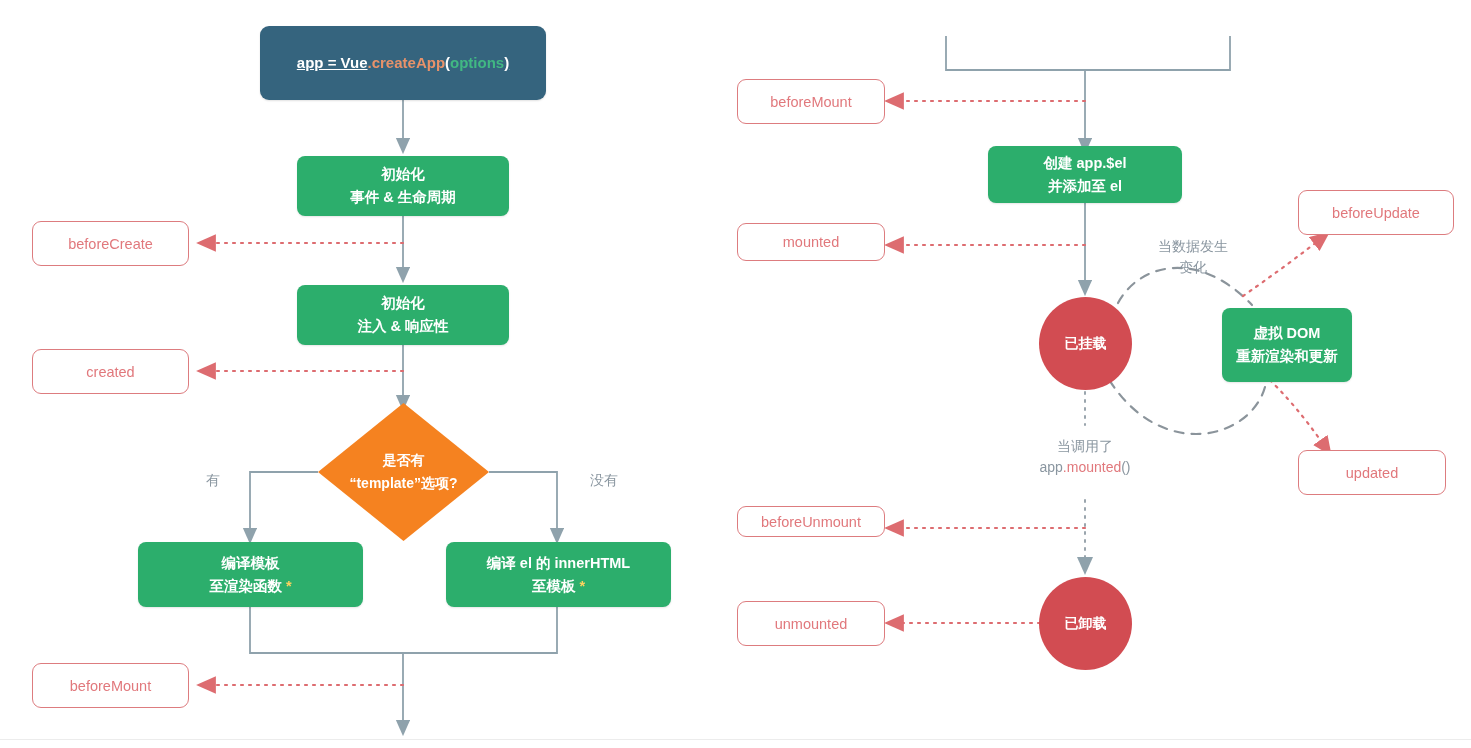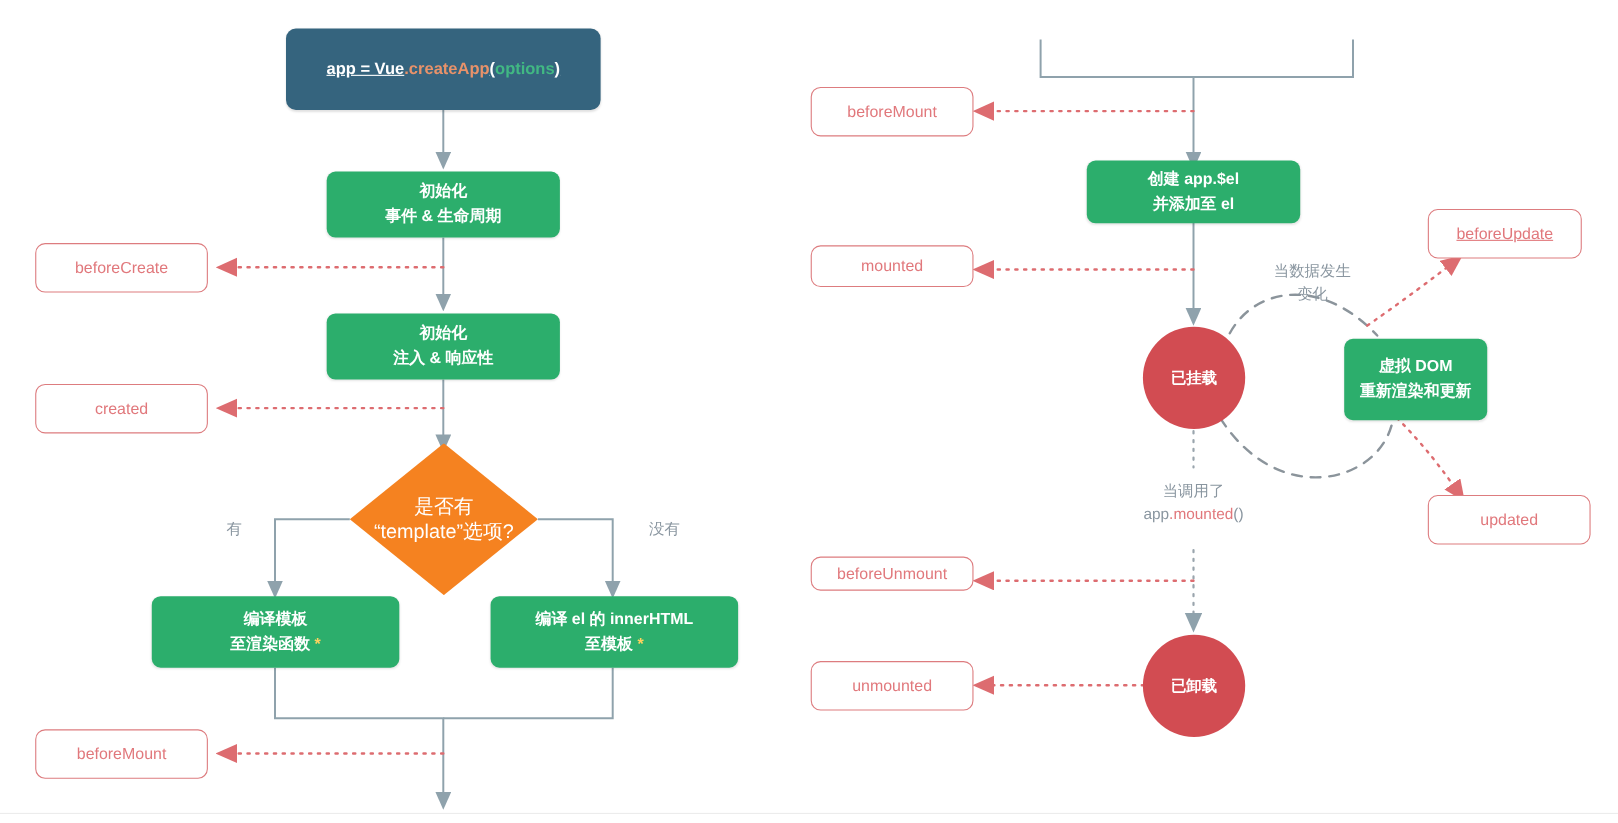--- a/index.html
+++ b/index.html
@@ -35,22 +35,22 @@
   
   .diamond{
     background:transparent;
   }
   .diamond .dshape{
     position:absolute;left:0;top:0;width:100%;height:100%;
     background:#f58220;
     clip-path:polygon(50% 0,100% 50%,50% 100%,0 50%);
   }
   .diamond .dlabel{
-    position:relative;z-index:2;color:#ffffff;font-size:18px;
-    line-height:23px;font-weight:normal;
+    position:relative;z-index:2;color:#ffffff;font-size:14px;
+    line-height:23px;font-weight:bold;
   }
 
   
   .hook{
     background:#ffffff;border:1.6px solid #dd7c7f;border-radius:9px;
     color:#e1787c;font-size:14.5px;
   }
 
   
   .circle{
@@ -187,21 +187,21 @@
     <div>
       <div>创建 app.$el</div>
       <div>并添加至 el</div>
     </div>
   </div>
 
   <div class="node hook" style="left:737px;top:223px;width:148px;height:38px;">
     <span>mounted</span>
   </div>
 
-  <div class="node hook" style="left:1298px;top:190px;width:140px;height:45px;text-decoration:underline;">
+  <div class="node hook" style="left:1298px;top:190px;width:156px;height:45px;">
     <span>beforeUpdate</span>
   </div>
 
   <div class="node circle" style="left:1039px;top:297px;width:93px;height:93px;">
     <span>已挂载</span>
   </div>
 
   <div class="node green" style="left:1222px;top:308px;width:130px;height:74px;">
     <div>
       <div>虚拟 DOM</div>

